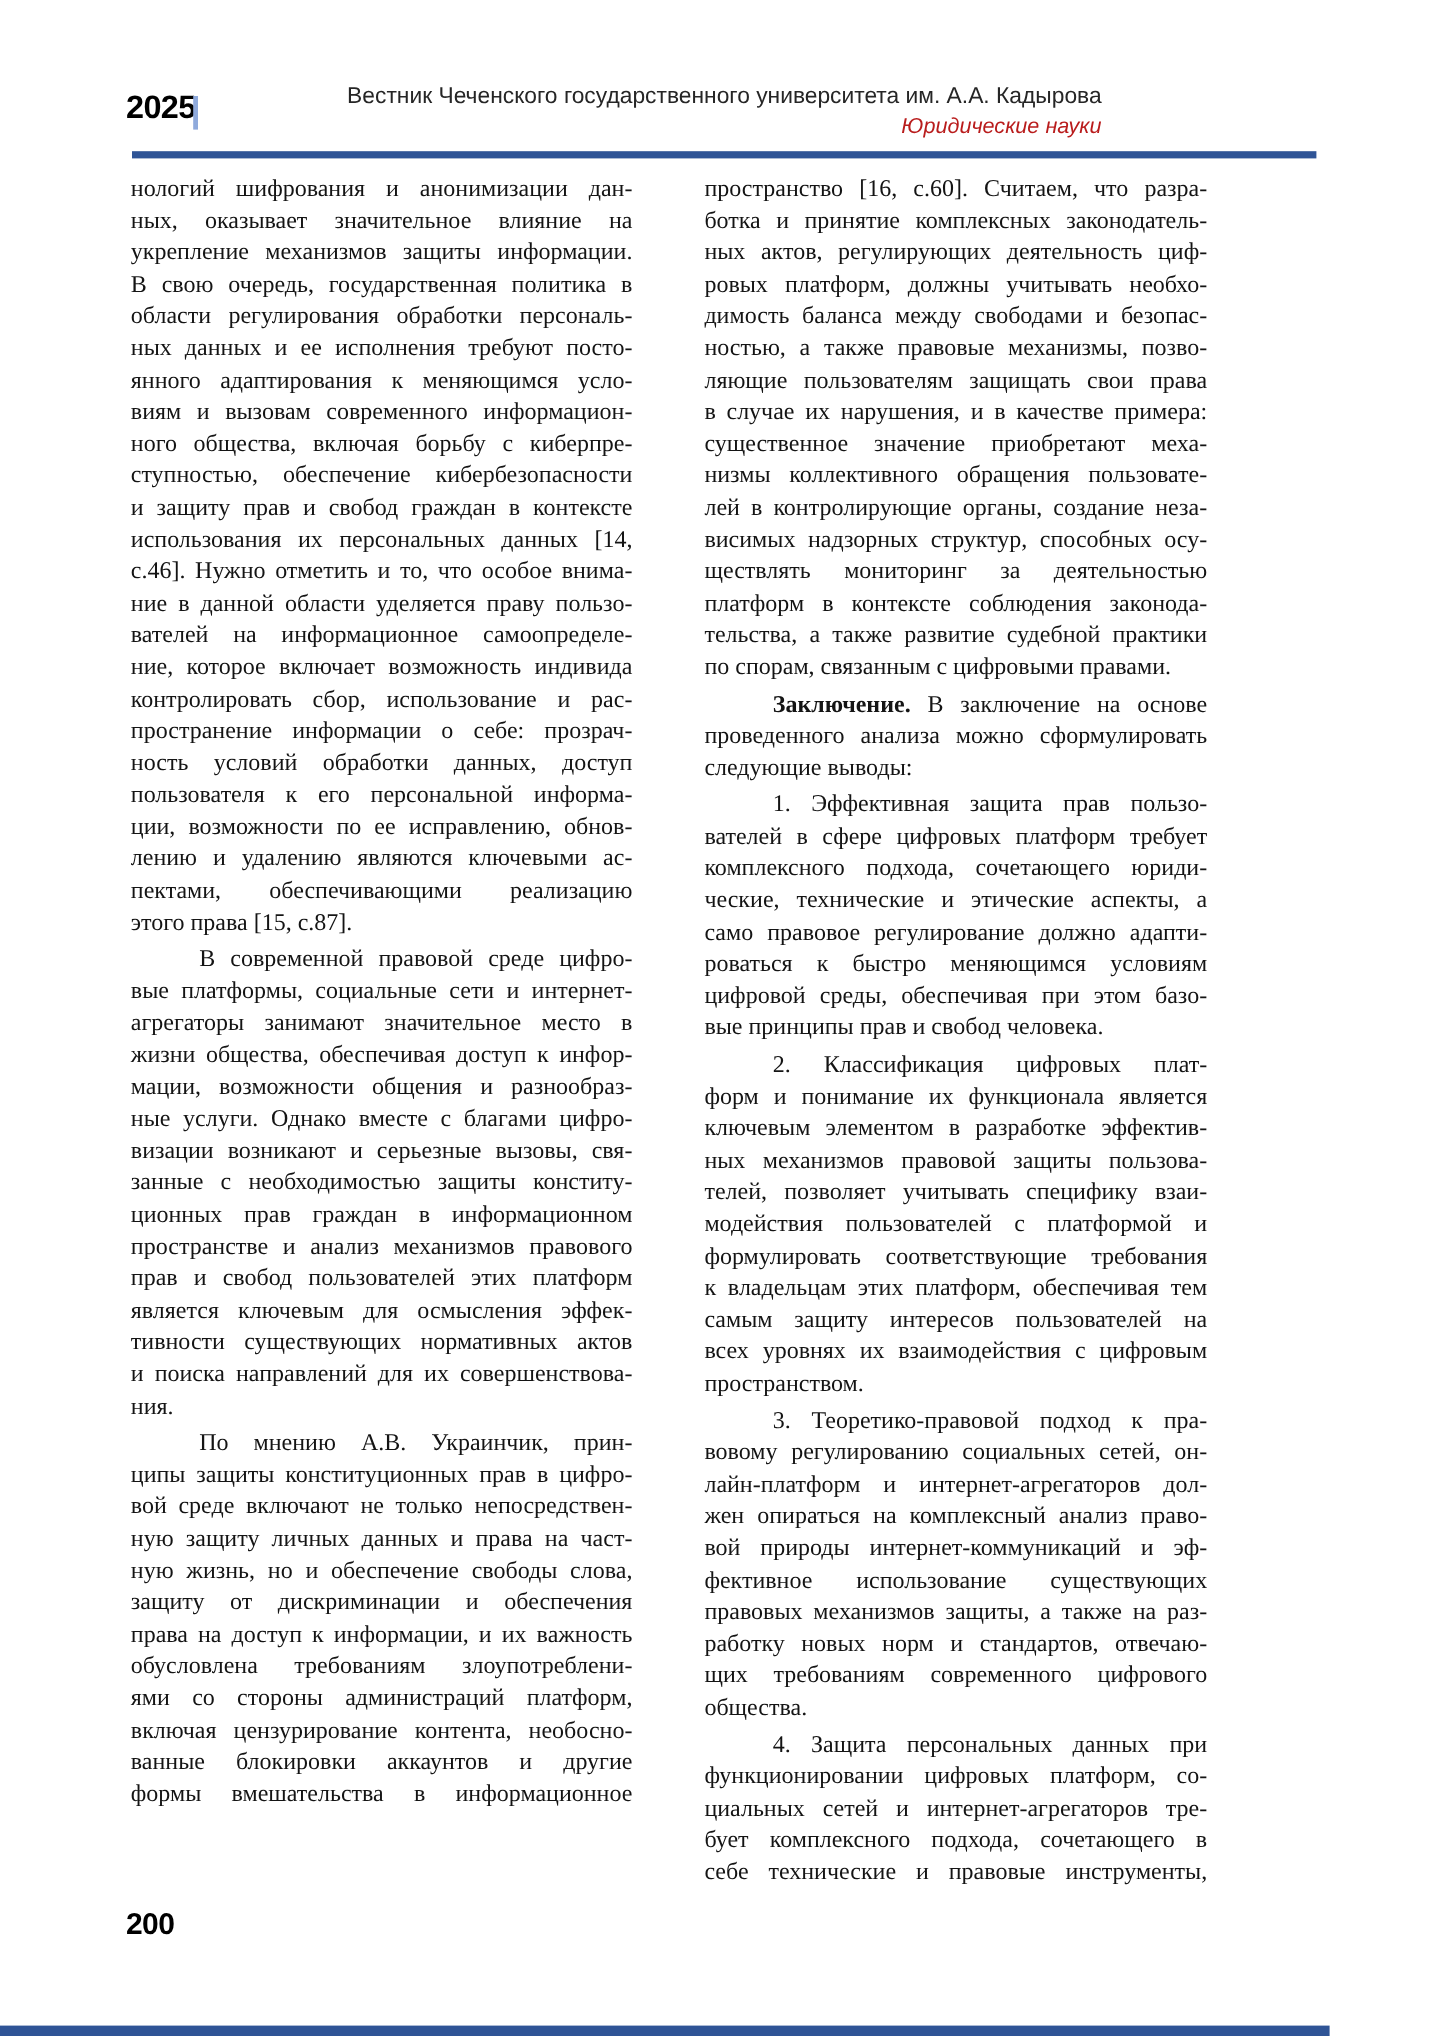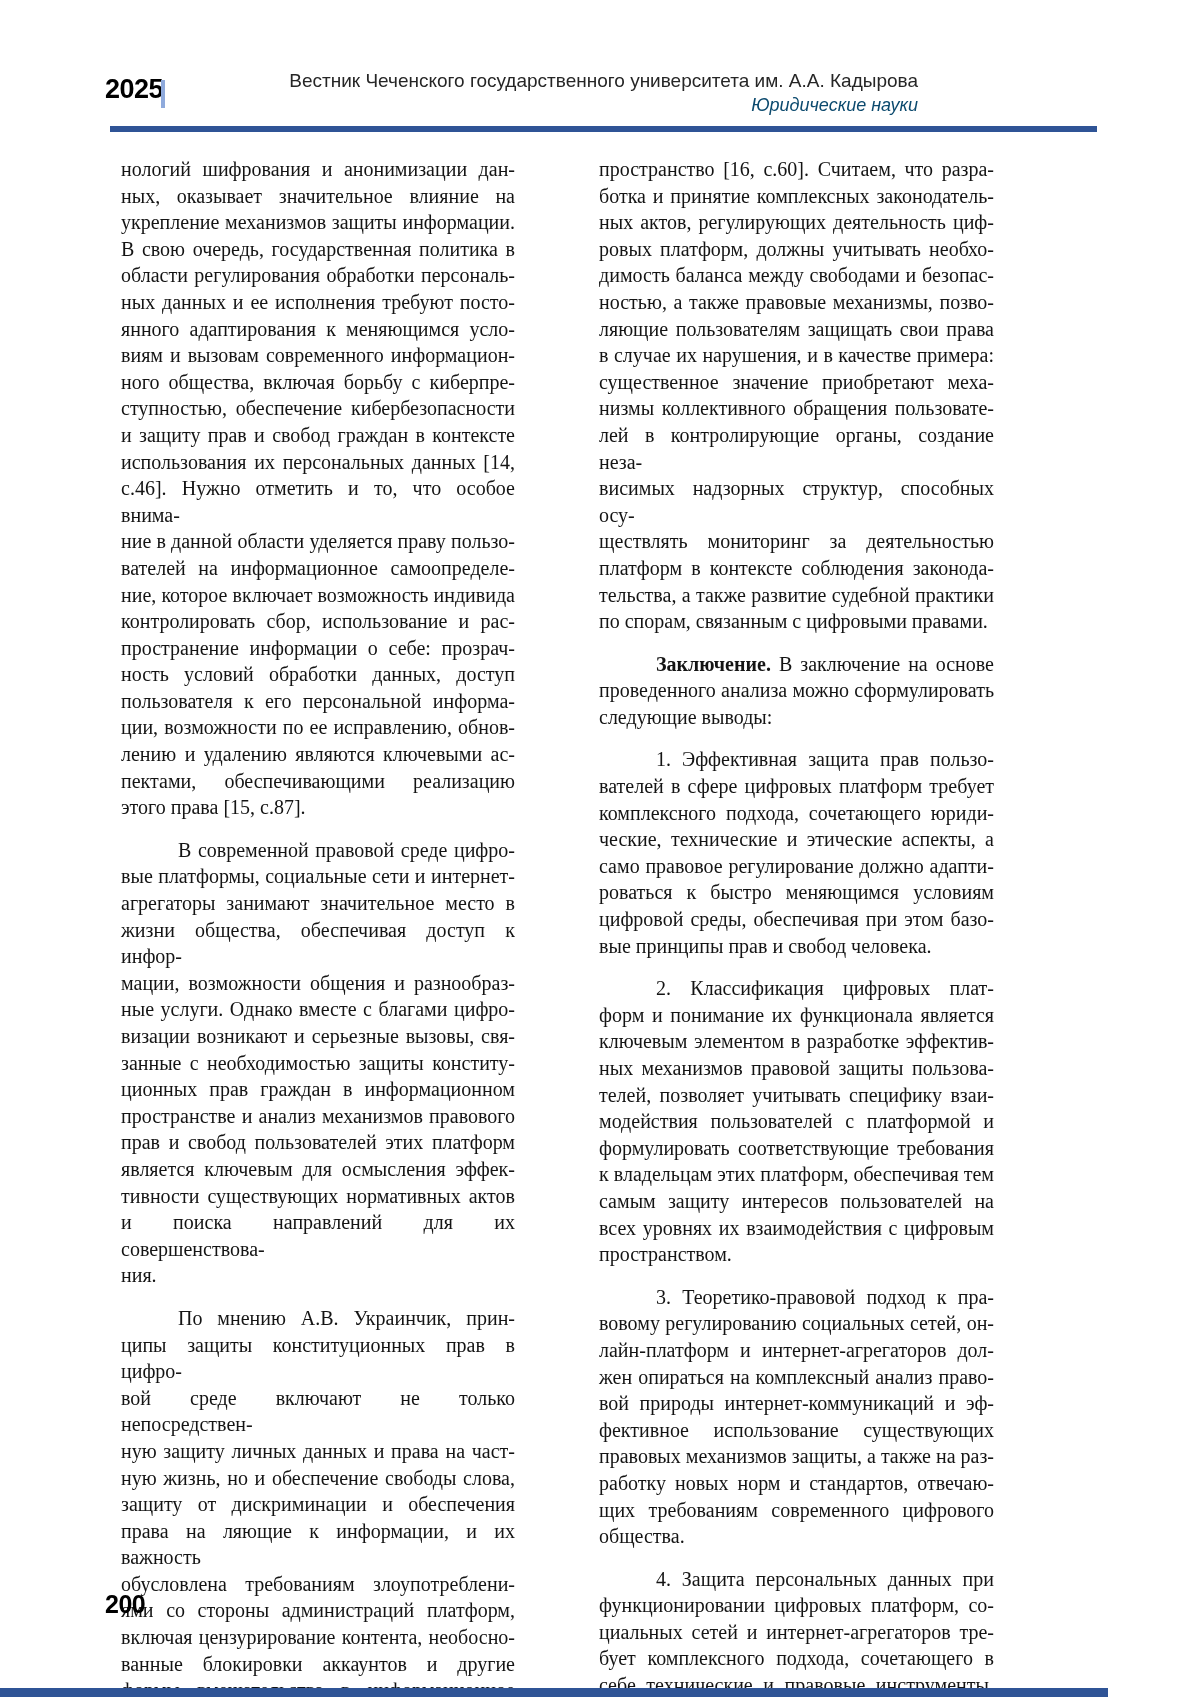--- a/index.html
+++ b/index.html
@@ -5,27 +5,27 @@
   html,body{margin:0;padding:0;background:#ffffff;}
   .page{position:relative;width:1108px;height:1697px;background:#ffffff;overflow:hidden;
         font-family:"Liberation Serif",serif;}
   
   .year{position:absolute;left:105px;top:74px;font-family:"Liberation Sans",sans-serif;
         font-weight:bold;font-size:27px;letter-spacing:-0.5px;color:#000000;}
   .year-bar{position:absolute;left:161px;top:80px;width:4px;height:28px;background:#8faadc;}
   .header-right{position:absolute;right:190px;top:68px;text-align:right;
         font-family:"Liberation Sans",sans-serif;color:#262626;margin-left:36px;}
   .journal-title{font-size:19px;line-height:25px;color:#262626;}
-  .section-label{font-size:18px;line-height:24px;font-style:italic;color:#0c4a6e;}
+  .section-label{font-size:18px;line-height:24px;font-style:italic;color:#b91c1c;}
   .header-rule{position:absolute;left:110px;top:126px;width:987px;height:6px;background:#2f5496;}
   
   .col{position:absolute;top:140px;}
   #col-left{left:105px;width:426px;}
   #col-right{left:583px;width:427px;}
-  .para{margin:16px;}
+  .para{margin:4px;}
   .line{font-size:20px;line-height:26.6px;color:#141414;text-align:justify;
         text-align-last:justify;white-space:normal;}
   .line.last{text-align:left;text-align-last:left;}
   .line.indent{padding-left:57px;}
   .line b{font-weight:bold;}
   
   .page-number{position:absolute;left:105px;top:1590px;font-family:"Liberation Sans",sans-serif;
         font-weight:bold;font-size:25px;letter-spacing:-0.5px;color:#000000;text-align:center;}
   .bottom-bar{position:absolute;left:0;bottom:0;width:1200px;height:9px;background:#2f5496;}
 </style>
@@ -89,21 +89,21 @@
           <div class="line">и поиска направлений для их совершенствова-</div>
           <div class="line last">ния.</div>
         </div>
         <div class="para">
           <div class="line indent">По мнению А.В. Украинчик, прин-</div>
           <div class="line">ципы защиты конституционных прав в цифро-</div>
           <div class="line">вой среде включают не только непосредствен-</div>
           <div class="line">ную защиту личных данных и права на част-</div>
           <div class="line">ную жизнь, но и обеспечение свободы слова,</div>
           <div class="line">защиту от дискриминации и обеспечения</div>
-          <div class="line">права на ляющие к информации, и их важность</div>
+          <div class="line">права на доступ к информации, и их важность</div>
           <div class="line">обусловлена требованиям злоупотреблени-</div>
           <div class="line">ями со стороны администраций платформ,</div>
           <div class="line">включая цензурирование контента, необосно-</div>
           <div class="line">ванные блокировки аккаунтов и другие</div>
           <div class="line">формы вмешательства в информационное</div>
         </div>
       </section>
     <section class="col" id="col-right">
         <div class="para">
           <div class="line">пространство [16, с.60]. Считаем, что разра-</div>

